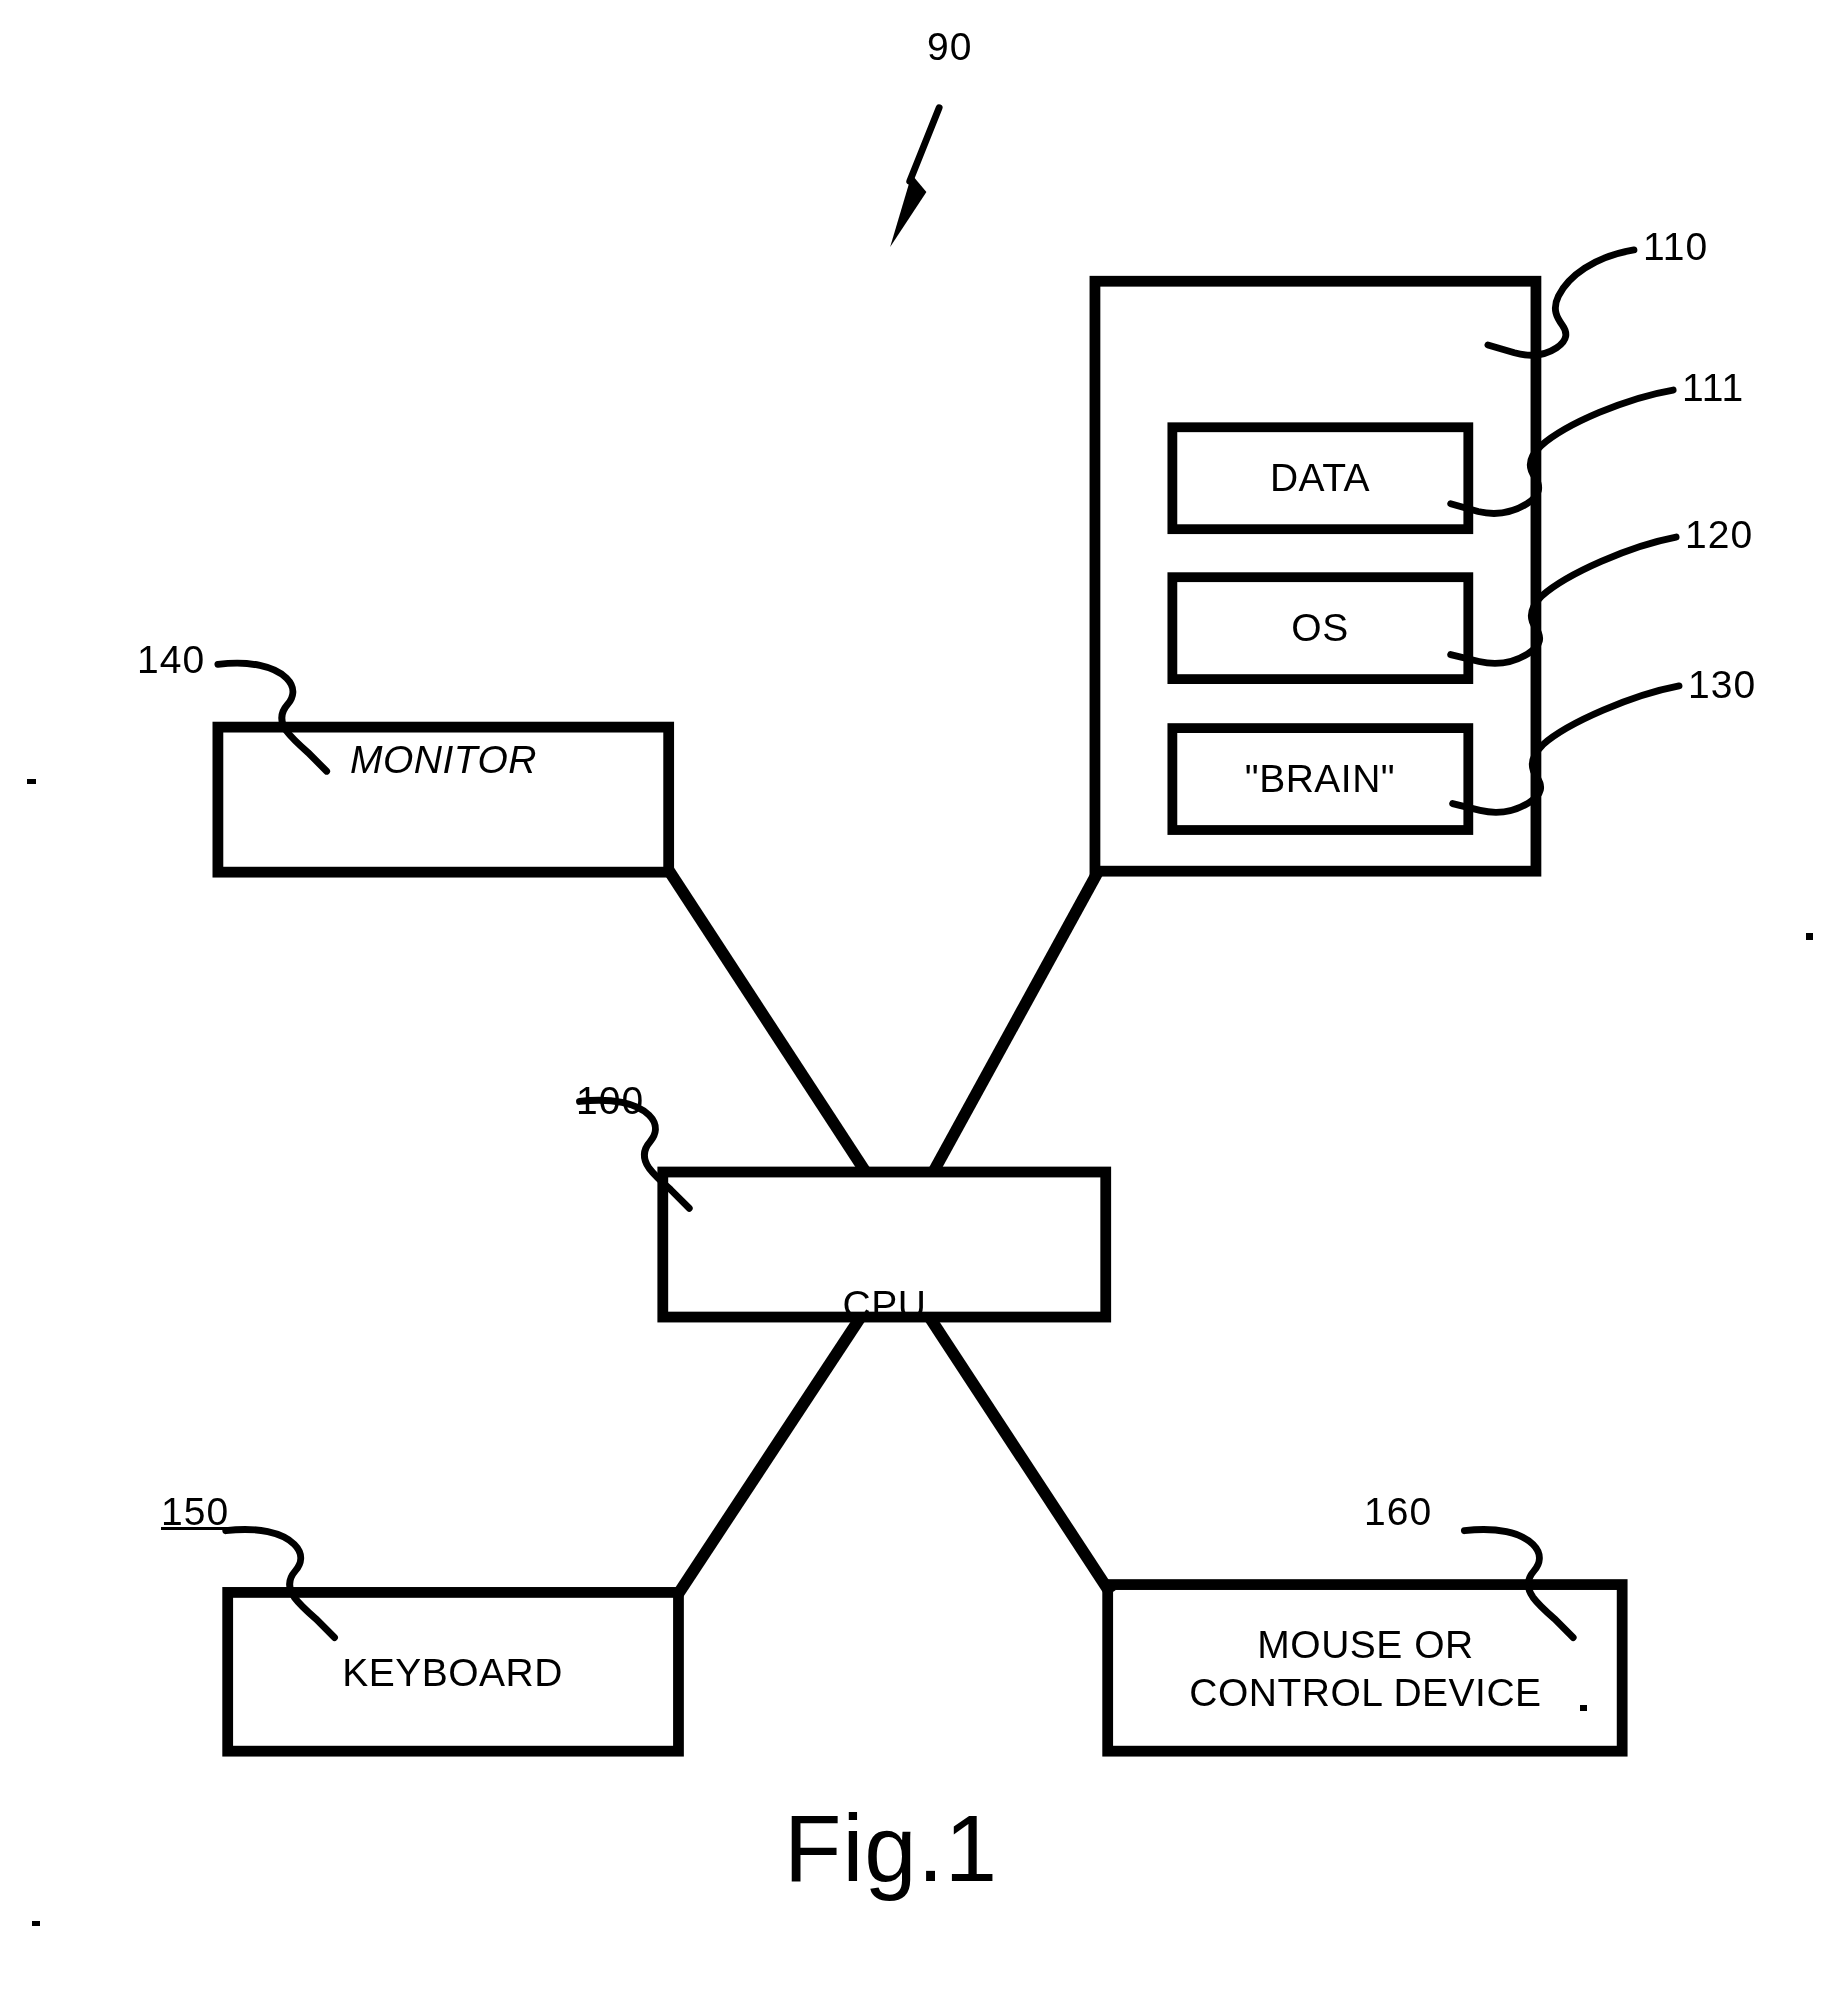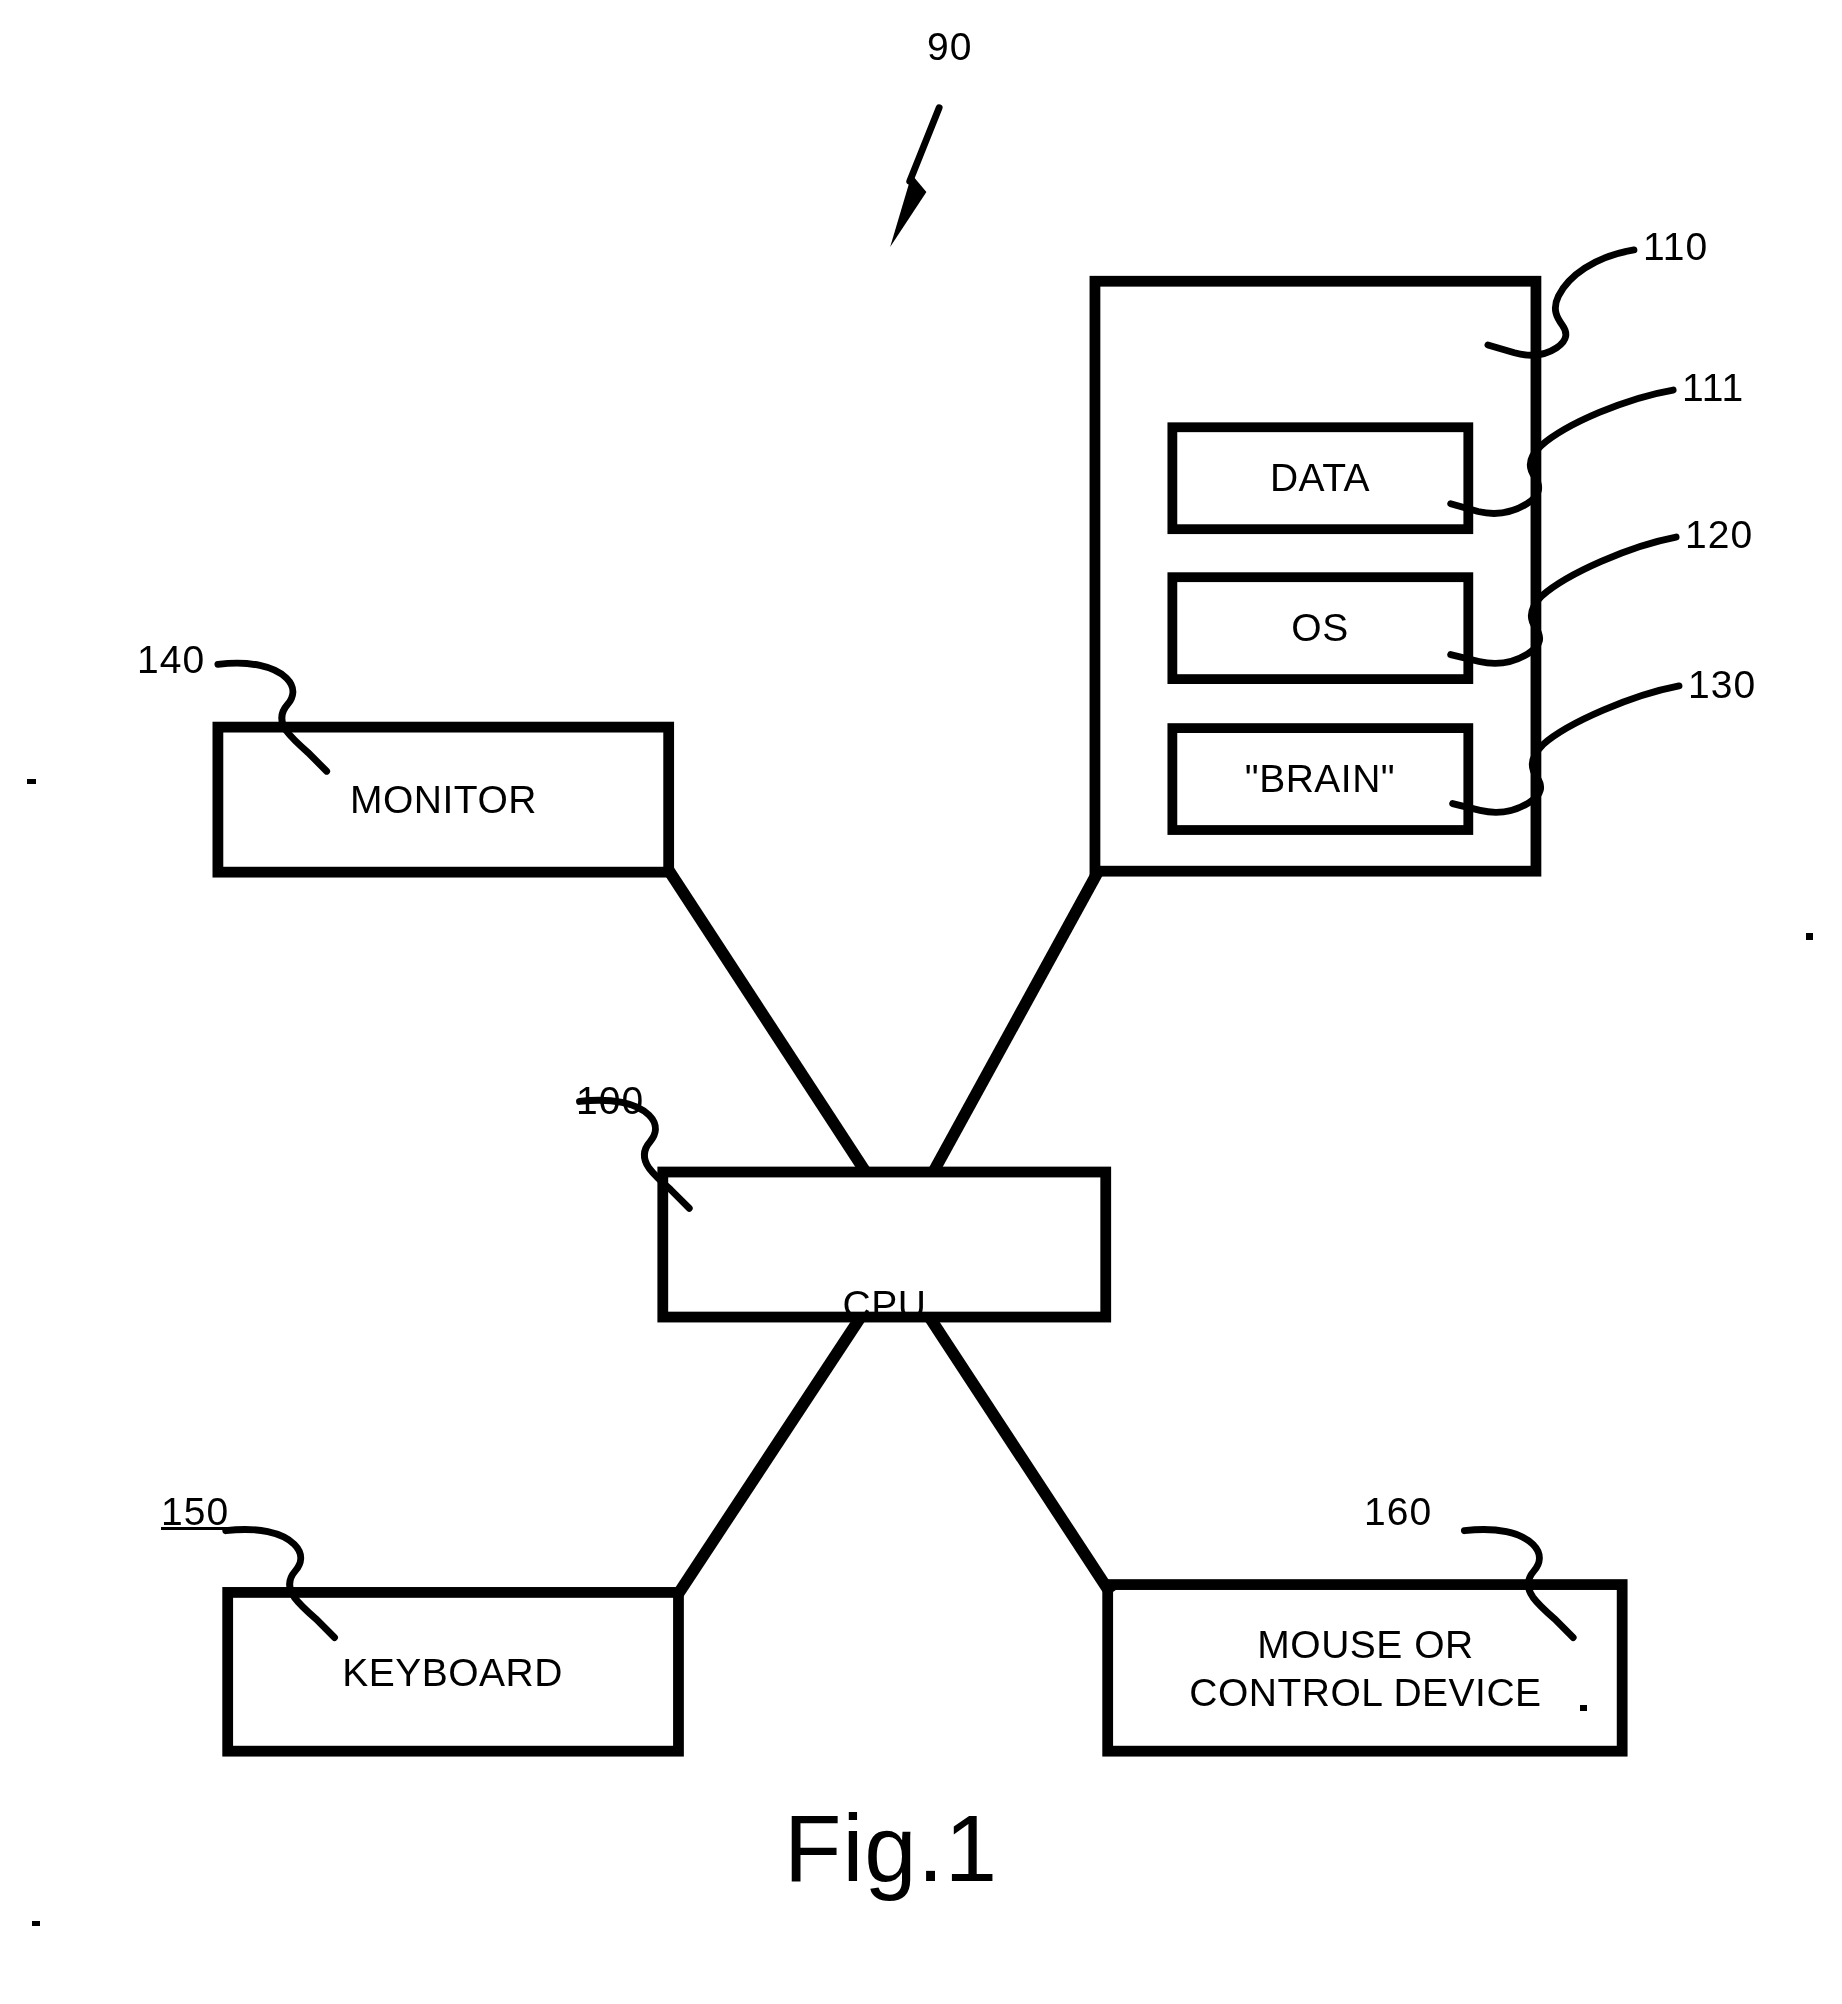--- a/index.html
+++ b/index.html
@@ -148,21 +148,21 @@
   <div class="stray-mark" style="left:32px; top:1921px; width:7.8px; height:4.9px;"></div>
   <div class="stray-mark" style="left:1580px; top:1705px; width:6.9px; height:5.9px;"></div>
 
 
   <div class="box-label" style="left:1172px; top:427px; width:296px; height:102px; font-size:39px;">DATA</div>
 
   <div class="box-label" style="left:1172px; top:577px; width:296px; height:102px; font-size:39px;">OS</div>
 
   <div class="box-label" style="left:1172px; top:728px; width:296px; height:102px; font-size:39px;">"BRAIN"</div>
 
-  <div class="box-label" style="left:218px; top:727px; width:451px; height:145px; font-size:39px;">MONITOR</div>
+  <div class="box-label" style="left:218px; top:687px; width:451px; height:145px; font-size:39px;font-style:italic;">MONITOR</div>
 
   <div class="box-label" style="left:663px; top:1232px; width:443px; height:145px; font-size:39px;">CPU</div>
 
   <div class="box-label" style="left:227px; top:1593px; width:451px; height:159px; font-size:39px;">KEYBOARD</div>
 
   <div class="box-label" style="left:1108px; top:1585px; width:515px; height:167px; font-size:39px;">MOUSE OR
 CONTROL DEVICE</div>
 
   <div class="ref-num" style="left:927px; top:27.4px;">90</div>
 

